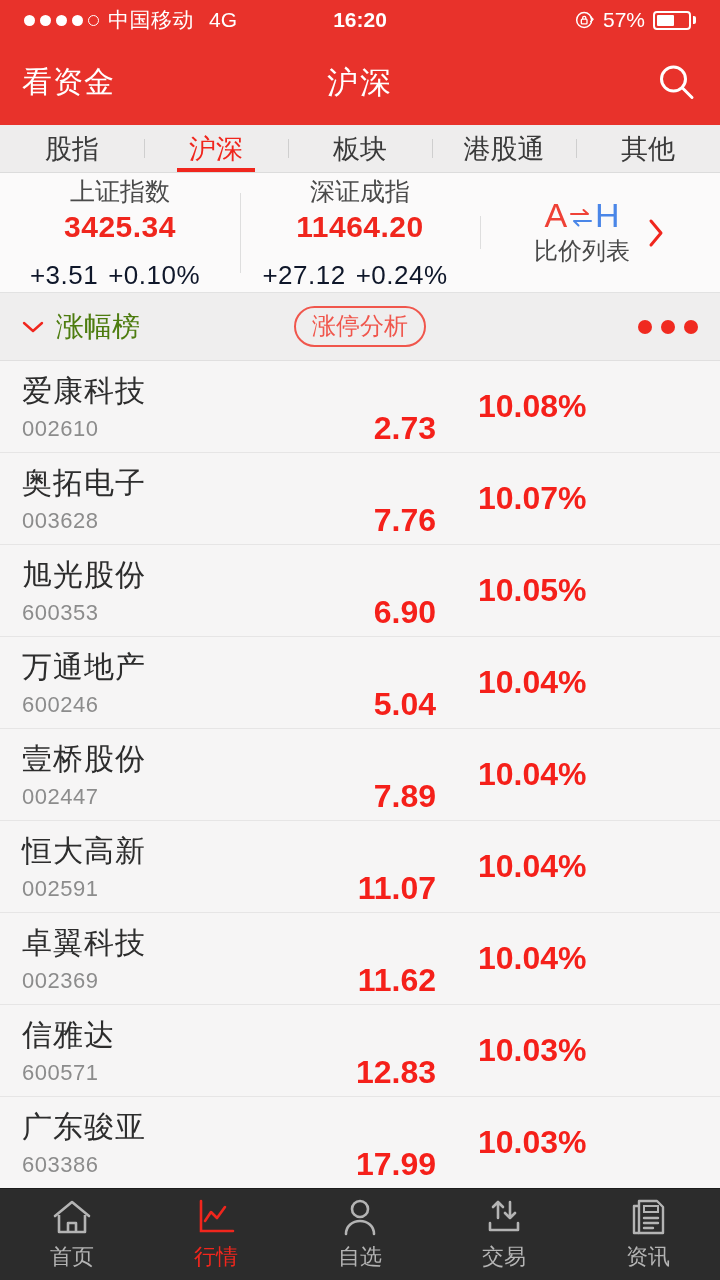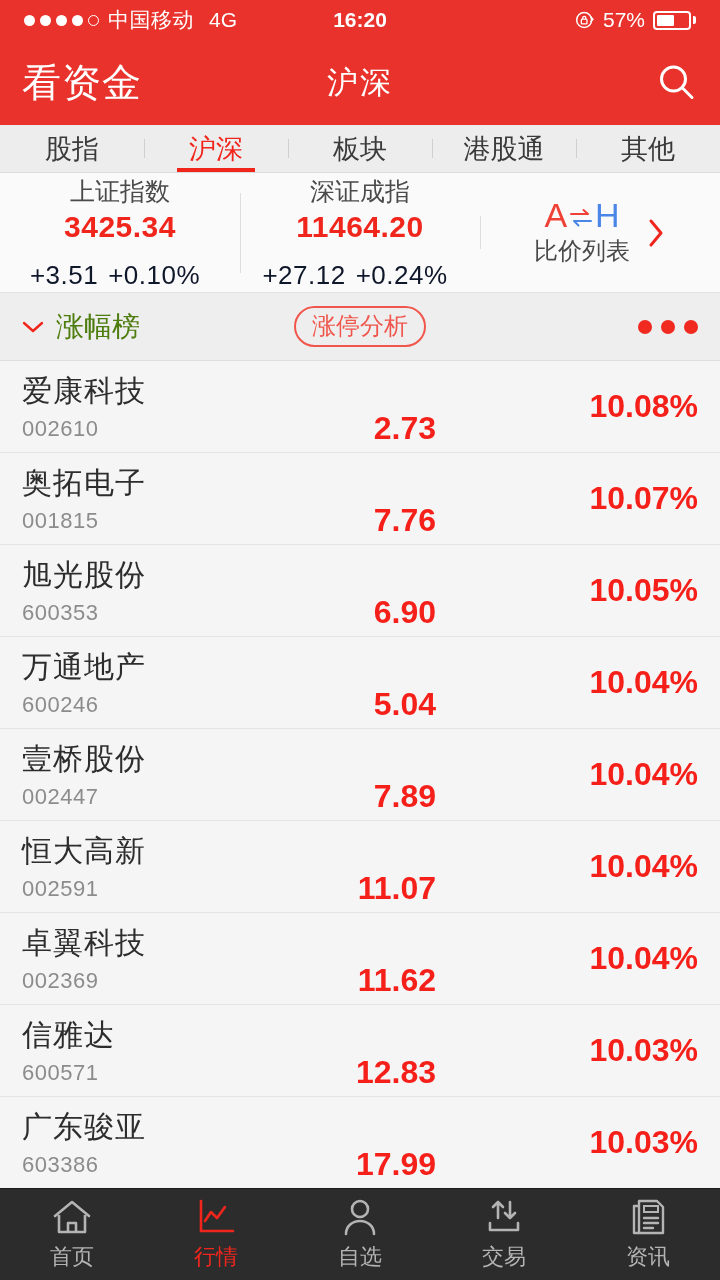--- a/index.html
+++ b/index.html
@@ -35,21 +35,21 @@
     padding:2px; display:flex; align-items:center;
   }
   .bat-fill{ height:100%; background:#fff; border-radius:1px; }
   .bat-cap{ width:3px; height:8px; background:#fff; border-radius:0 2px 2px 0; margin-left:2px; }
 
   
   .navbar{
     height:85px; background:#e8322b; color:#fff;
     display:flex; align-items:center; padding:0 22px; position:relative;
   }
-  .nav-left{ font-size:39px; letter-spacing:1px; z-index:2;}
+  .nav-left{ font-size:30px; letter-spacing:1px; z-index:2;}
   .nav-title{
     position:absolute; left:0; right:0; text-align:center;
     font-size:31px; letter-spacing:2px; pointer-events:none;
   }
   .nav-search{ margin-left:auto; z-index:2; width:42px; height:42px; }
 
   
   .tabs{
     height:48px; background:#eeeded; display:flex; align-items:stretch;
     border-bottom:1px solid #dcdcdc;
@@ -117,21 +117,21 @@
   .list{ background:#f6f5f5; }
   .row{
     height:92px; display:flex; align-items:center; padding:0 22px;
     border-bottom:1px solid #e6e5e5; background:#f6f5f5;
   }
   .row-name{ display:flex; flex-direction:column; width:230px; gap:4px;}
   .stock-name{ font-size:30px; color:#2d2d2d; letter-spacing:1px;}
   .stock-code{ font-size:22px; color:#8c8c8c; letter-spacing:.5px;}
   .row-price{ flex:1; text-align:right; padding-right:42px;
     font-size:32px; font-weight:bold; color:#f5201a;margin-top:44px; }
-  .row-chg{ width:220px; text-align:right;
+  .row-chg{ width:220px; 
     font-size:32px; font-weight:bold; color:#f5201a; }
 
   
   .tabbar{
     position:absolute; left:0; bottom:0; width:720px; height:92px;
     background:#2c2c2c; display:flex; align-items:stretch;
     border-top:1px solid #1c1c1c;
   }
   .tb{
     flex:1; display:flex; flex-direction:column; align-items:center;
@@ -264,21 +264,21 @@
       <div class="row-name">
         <span class="stock-name">爱康科技</span>
         <span class="stock-code">002610</span>
       </div>
       <div class="row-price">2.73</div>
       <div class="row-chg">10.08%</div>
     </div>
     <div class="row">
       <div class="row-name">
         <span class="stock-name">奥拓电子</span>
-        <span class="stock-code">001815</span>
+        <span class="stock-code">003628</span>
       </div>
       <div class="row-price">7.76</div>
       <div class="row-chg">10.07%</div>
     </div>
     <div class="row">
       <div class="row-name">
         <span class="stock-name">旭光股份</span>
         <span class="stock-code">600353</span>
       </div>
       <div class="row-price">6.90</div>

